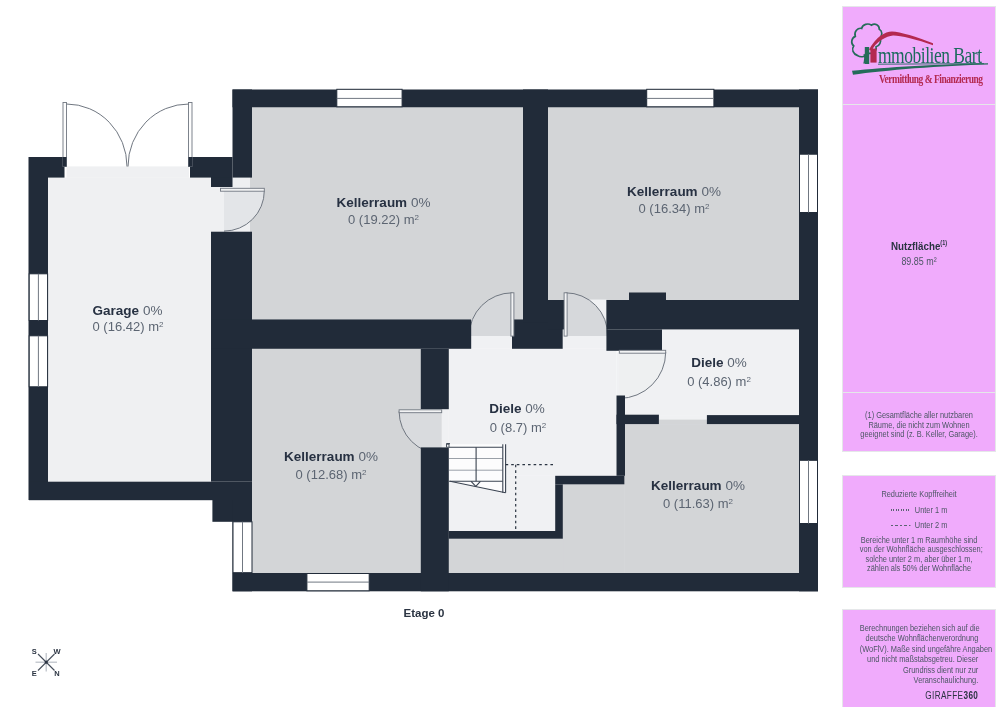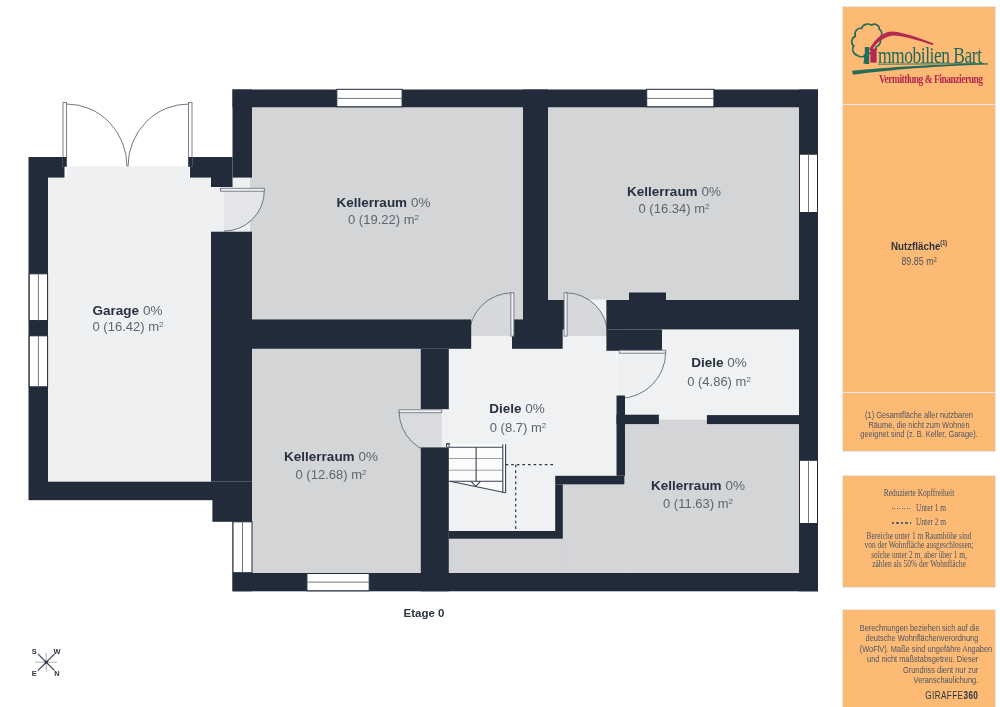--- a/index.html
+++ b/index.html
@@ -1,19 +1,19 @@
 <!DOCTYPE html>
 <html><head>
 <meta charset="utf-8">
 <style>
   html,body{margin:0;padding:0;}
   body{width:1000px;height:707px;background:#ffffff;position:relative;overflow:hidden;
        font-family:"Liberation Sans", sans-serif;}
   #plan{position:absolute;left:0;top:0;}
-  .sbox{position:absolute;left:842px;width:152px;background:#fdba74;border:1px solid #e5e7e9;}
+  .sbox{position:absolute;left:842px;width:152px;background:#f0abfc;border:1px solid #e5e7e9;}
   .sb-txt{color:#4c5664;text-align:center;}
   .cond{transform:scale(0.78,1);transform-origin:50% 0;}
   .cond2{transform:scale(0.85,1);transform-origin:50% 0;}
 </style>
 </head>
 <body>
 <svg id="plan" width="1000" height="707" viewBox="0 0 1000 707">
 
   <g id="floors">
     <rect x="48" y="177.6" width="163" height="304.4" fill="#eff0f2"></rect>
@@ -193,21 +193,21 @@
     <text transform="translate(88,75.5) scale(1,1.35)" font-size="9.5" font-family="Liberation Serif, serif" font-weight="bold" fill="#b42950" text-anchor="middle" textLength="104">Vermittlung &amp; Finanzierung</text>
   </svg>
 </div>
 <div class="sbox sb-txt" id="box2" style="top:103.5px;height:308.5px;">
   <div class="cond2" style="margin-top:134px;font-size:11.5px;font-weight:bold;color:#2b3442;">Nutzfläche<span style="font-size:6.5px;vertical-align:super;">(1)</span></div>
   <div class="cond2" style="margin-top:4px;font-size:10.5px;color:#4c5664;">89.85 m²</div>
 </div>
 <div class="sbox sb-txt" id="box3" style="top:392px;height:58px;">
   <div class="cond" style="margin-top:17px;font-size:9.5px;line-height:9.7px;white-space:nowrap;">(1) Gesamtfläche aller nutzbaren<br>Räume, die nicht zum Wohnen<br>geeignet sind (z. B. Keller, Garage).</div>
 </div>
-<div class="sbox sb-txt" id="box4" style="top:475px;height:111px;font-family:Liberation Serif, serif;">
+<div class="sbox sb-txt" id="box4" style="top:475px;height:111px;">
   <div class="cond" style="margin-top:12px;font-size:9.5px;white-space:nowrap;">Reduzierte Kopffreiheit</div>
   <div class="cond" style="margin-top:4.5px;font-size:9.5px;white-space:nowrap;"><span style="display:inline-block;width:25px;height:1.5px;background:repeating-linear-gradient(90deg,#5a6472 0 1.3px,transparent 1.3px 3.2px);vertical-align:middle;margin-right:6px;"></span>Unter 1 m</div>
   <div class="cond" style="margin-top:4.5px;font-size:9.5px;white-space:nowrap;"><span style="display:inline-block;width:25px;height:1.8px;background:repeating-linear-gradient(90deg,#5a6472 0 3px,transparent 3px 5.8px);vertical-align:middle;margin-right:6px;"></span>Unter 2 m</div>
   <div class="cond" style="margin-top:5px;font-size:9.5px;line-height:9.4px;white-space:nowrap;">Bereiche unter 1 m Raumhöhe sind<br>von der Wohnfläche ausgeschlossen;<br>solche unter 2 m, aber über 1 m,<br>zählen als 50% der Wohnfläche</div>
 </div>
 <div class="sbox sb-txt" id="box5" style="top:609px;height:113px;text-align:right;">
   <div class="cond" style="margin-top:13px;font-size:9.5px;line-height:10.4px;white-space:nowrap;">Berechnungen beziehen sich auf die<br>deutsche Wohnflächenverordnung<br>(WoFlV). Maße sind ungefähre Angaben<br>und nicht maßstabsgetreu. Dieser<br>Grundriss dient nur zur<br>Veranschaulichung.</div>
   <div class="cond" style="margin-top:4px;font-size:10.5px;color:#2b3442;letter-spacing:0.5px;">GIRAFFE<b>360</b></div>
 </div>
 

